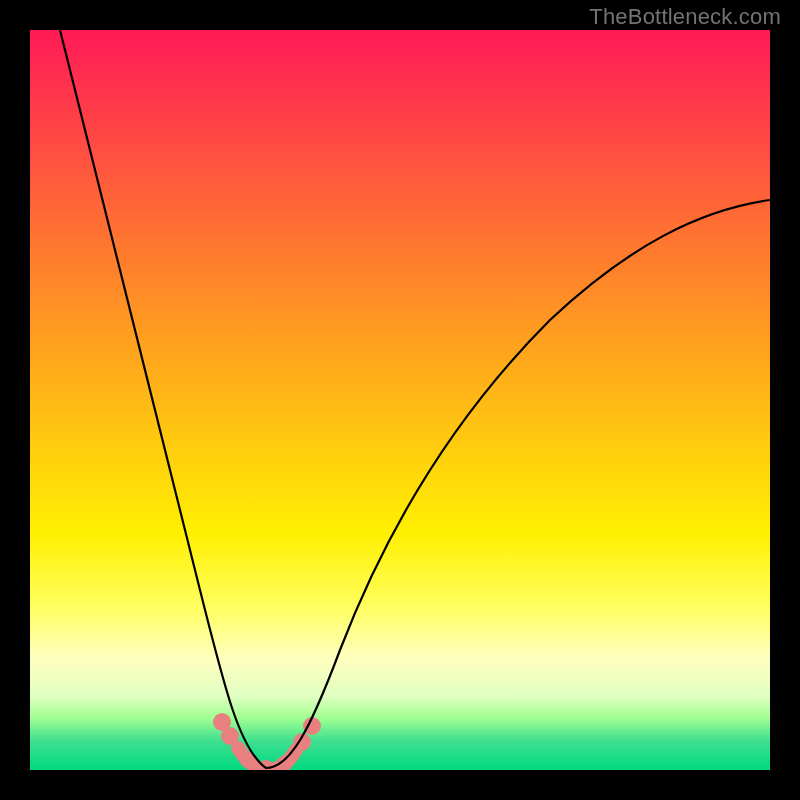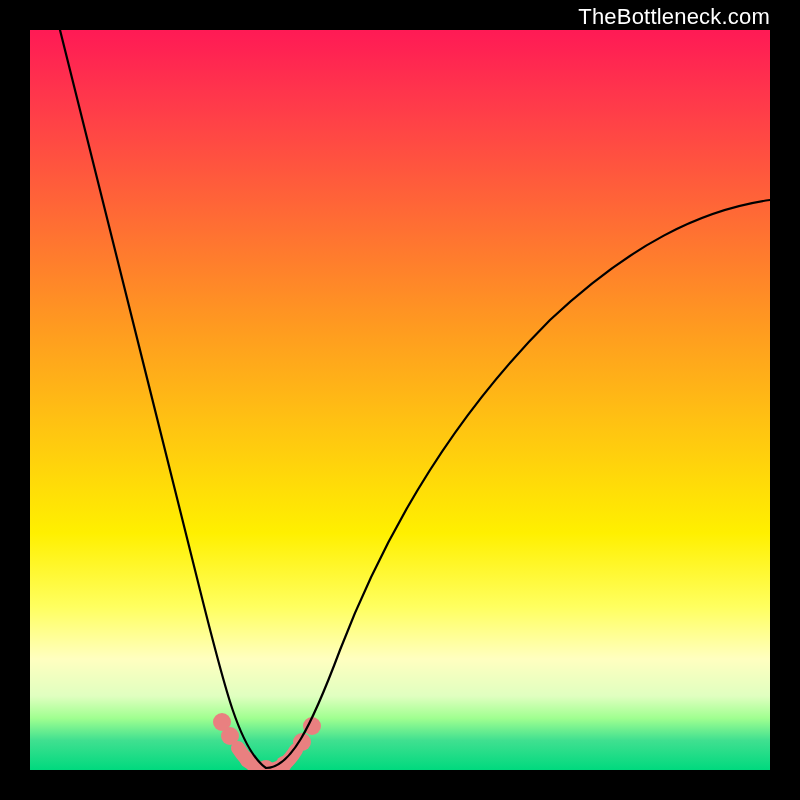--- a/index.html
+++ b/index.html
@@ -36,22 +36,22 @@
       #ffffc0 85%,
       #e0ffc0 90%,
       #a0ff90 93%,
       #40e090 96%,
       #00d97e 100%
     );
   }
   .watermark {
     position: absolute;
     top: 4px;
-    right: 30px;
-    color: #ffffff;
+    right: 19px;
+    color: #737373;
     font-size: 22px;
     font-weight: 500;
     letter-spacing: 0.2px;
   }
   svg.curve {
     position: absolute;
     top: 0;
     left: 0;
     width: 740px;
     height: 740px;

